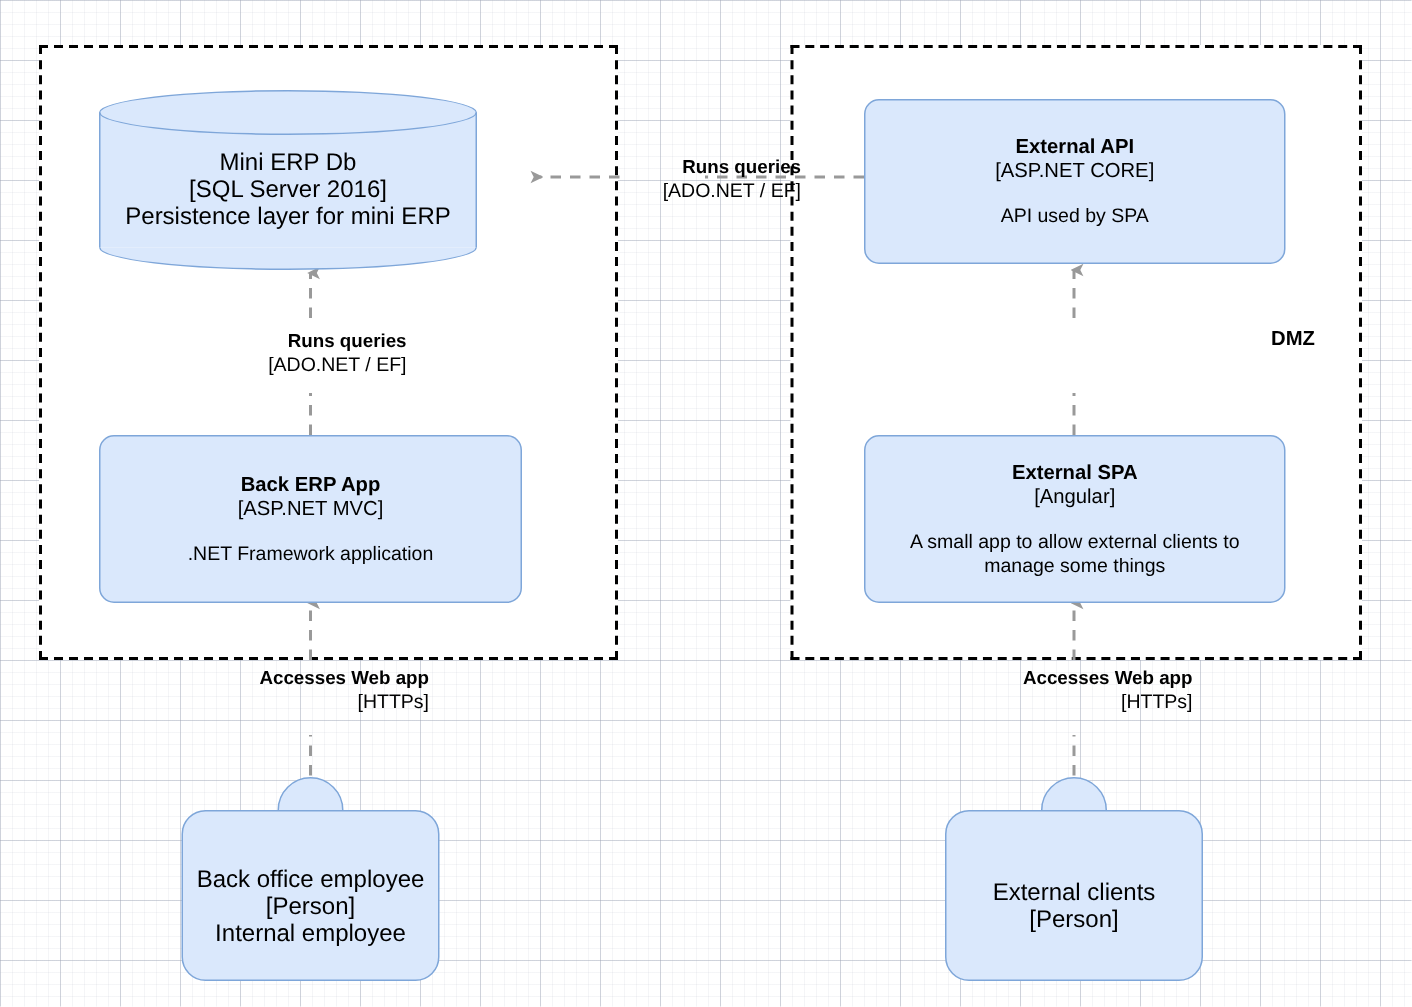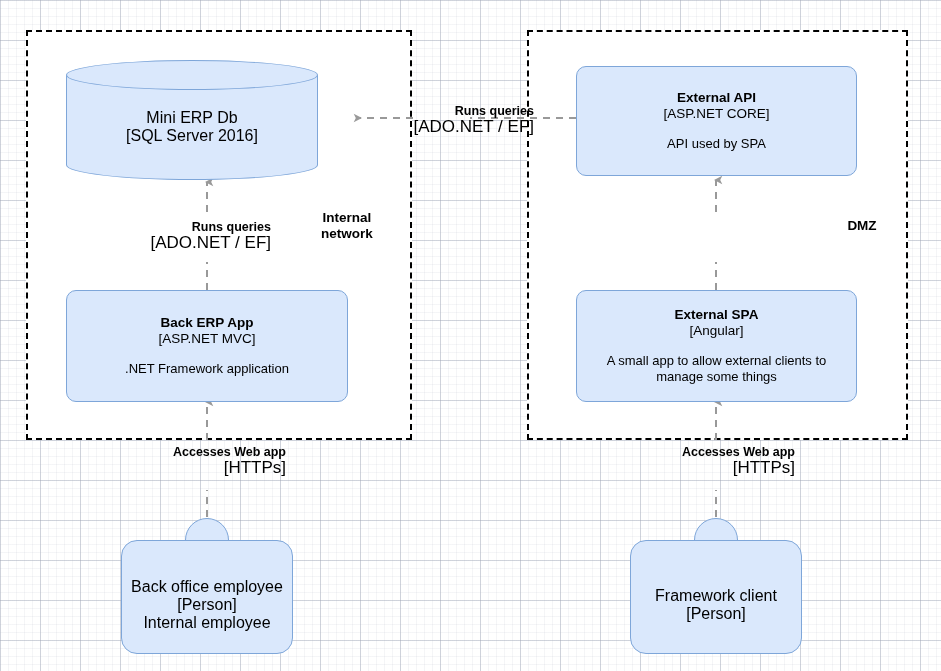--- a/index.html
+++ b/index.html
@@ -135,33 +135,31 @@
   
   .edge-svg{position:absolute;left:0;top:0;width:941px;height:671px;pointer-events:none;}
   .edge-label{
     position:absolute;
     text-align:right;
     color:#000;
     line-height:16px;
     background:transparent;
   }
   .edge-label .el-main{font-size:12.5px;font-weight:bold;display:block;}
-  .edge-label .el-sub{font-size:17px;font-weight:normal;display:block;}
+  .edge-label .el-sub{font-size:13px;font-weight:normal;display:block;}
 </style>
 </head>
 <body>
 
 <div id="canvas">
 
   <div class="zone" style="left:26px;top:30px;width:386px;height:410px;"></div>
 
   <div class="zone" style="left:527px;top:30px;width:381px;height:410px;"></div>
 
-  <div class="zone-label" style="left:301px;top:210px;width:92px;">Internal
-network</div>
 
   <div class="zone-label" style="left:827px;top:218px;width:70px;">DMZ</div>
 
   <svg class="edge-svg">
     <defs>
       <marker id="arrow-up" markerWidth="10" markerHeight="10" refX="5" refY="2.2" orient="auto" markerUnits="userSpaceOnUse">
         <path d="M5,0 L9.2,8.5 L5,6.4 L0.8,8.5 Z" fill="#999999"></path>
       </marker>
       <marker id="arrow-left" markerWidth="10" markerHeight="10" refX="2.2" refY="5" orient="auto" markerUnits="userSpaceOnUse">
         <path d="M0,5 L8.5,0.8 L6.4,5 L8.5,9.2 Z" fill="#999999"></path>
@@ -215,20 +213,21 @@
     <span class="el-sub">[HTTPs]</span>
   </div>
 
   <div class="db-wrap" style="left:66px;top:60px;width:252px;height:120px;">
     <div class="db-body"></div>
     <div class="db-bottom"></div>
     <div class="db-top"></div>
     <div class="db-text">
       <div class="title regular">Mini ERP Db</div>
       <div class="tech">[SQL Server 2016]</div>
+      <div class="desc">Persistence layer for mini ERP</div>
     </div>
   </div>
 
   <div class="node rounded" style="left:66px;top:290px;width:282px;height:112px;">
     <div class="title">Back ERP App</div>
     <div class="tech">[ASP.NET MVC]</div>
     <div class="desc">.NET Framework application</div>
   </div>
 
   <div class="node rounded" style="left:576px;top:290px;width:281px;height:112px;">
@@ -248,19 +247,19 @@
     <div class="person-body">
       <div class="title">Back office employee</div>
       <div class="tech">[Person]</div>
       <div class="desc">Internal employee</div>
     </div>
   </div>
 
   <div class="person" style="left:630px;top:518px;width:172px;height:136px;">
     <div class="person-head"></div>
     <div class="person-body">
-      <div class="title">Framework client</div>
+      <div class="title">External clients</div>
       <div class="tech">[Person]</div>
 
     </div>
   </div>
 
 </div>
 
 </body></html>

